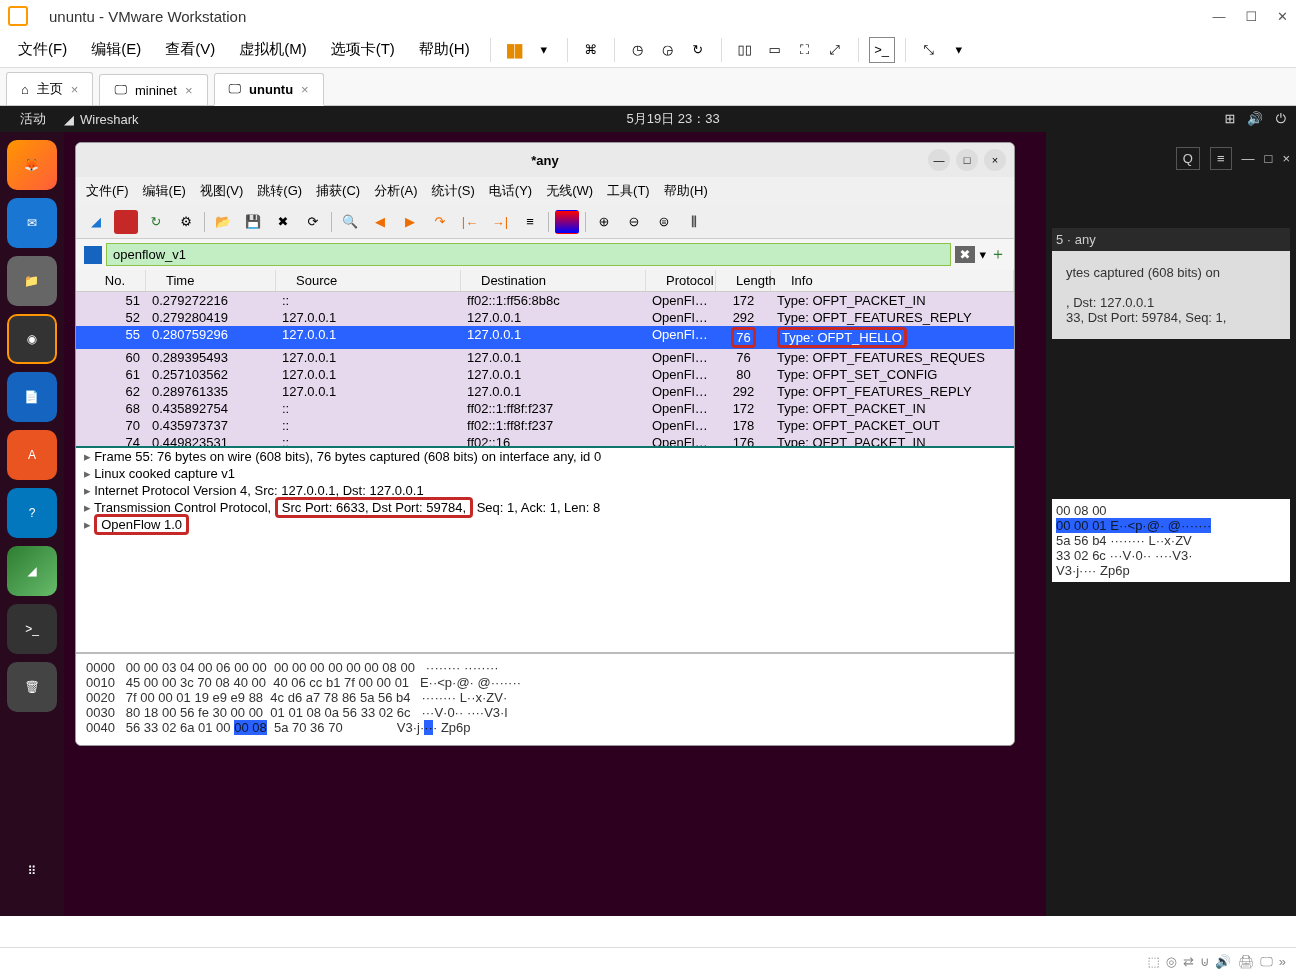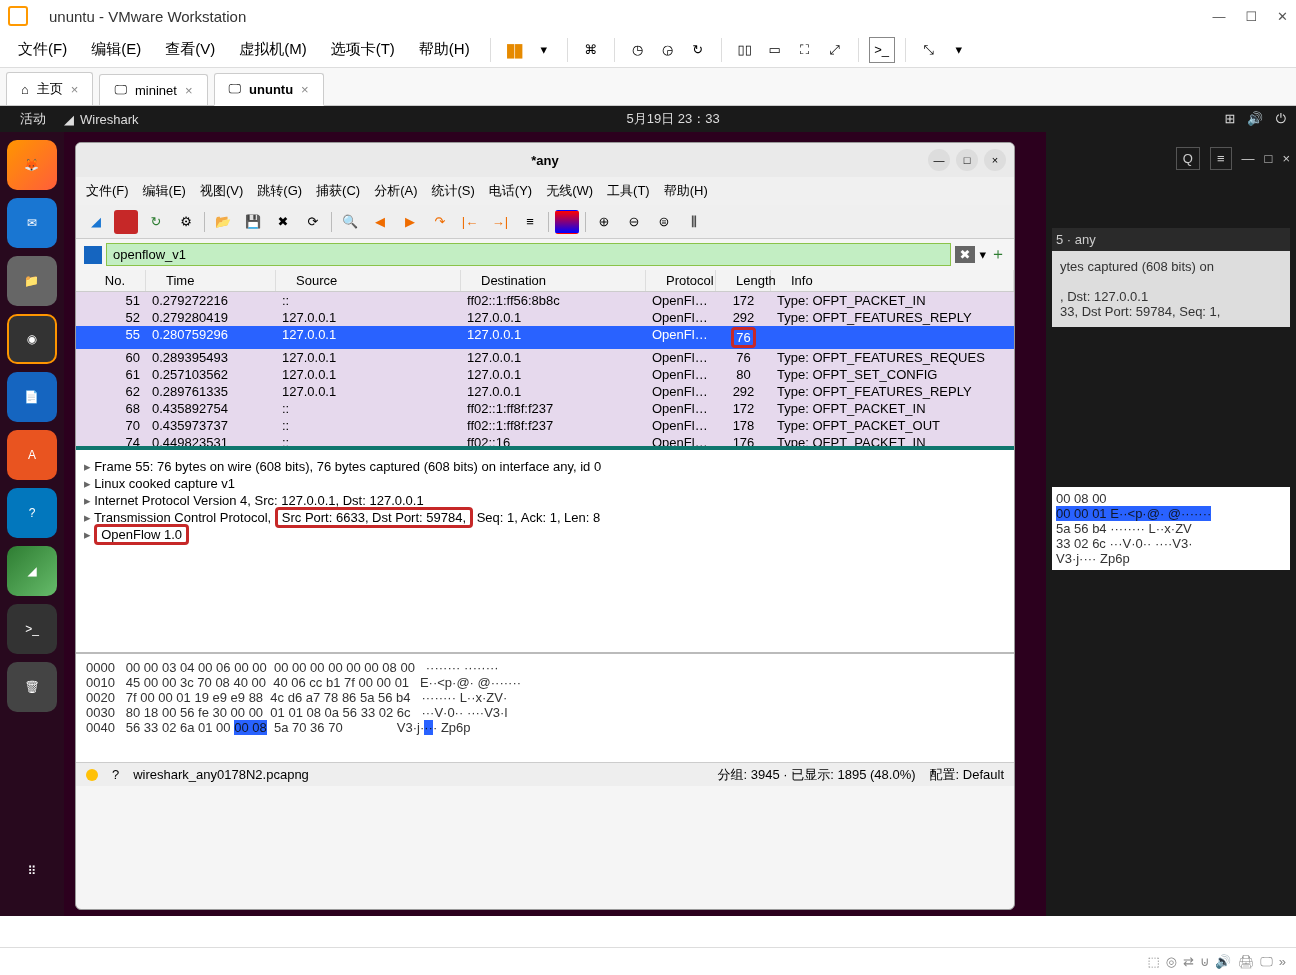--- a/index.html
+++ b/index.html
@@ -45,21 +45,21 @@
 .wshark{background:linear-gradient(135deg,#2e7d32,#66bb6a);}
 .term{background:#333;}
 .trash{background:#444;}
 .grid{margin-top:auto;margin-bottom:20px;}
 
 
 .right-panel{position:absolute;right:0;top:26px;width:250px;height:784px;background:#1a1a1a;color:#ccc;font-family:monospace;font-size:12px;padding:6px;}
 .right-panel .rp-top{height:40px;display:flex;justify-content:flex-end;gap:10px;align-items:center;font-size:16px;}
 
 
-.wireshark{position:absolute;left:75px;top:36px;width:940px;height:768px;background:#f5f5f5;border:1px solid #999;border-radius:6px;overflow:hidden;}
+.wireshark{position:absolute;left:75px;top:36px;width:940px;height:604px;background:#f5f5f5;border:1px solid #999;border-radius:6px;overflow:hidden;}
 .ws-titlebar{height:34px;display:flex;align-items:center;justify-content:center;background:#eaeaea;position:relative;}
 .ws-titlebar .wstitle{font-weight:bold;}
 .ws-winbtns{position:absolute;right:8px;display:flex;gap:6px;}
 .ws-winbtns span{width:22px;height:22px;border-radius:50%;background:#ddd;display:flex;align-items:center;justify-content:center;font-size:11px;}
 
 .ws-menubar{height:28px;display:flex;align-items:center;gap:14px;padding:0 10px;background:#f0f0f0;}
 
 .ws-toolbar{height:34px;display:flex;align-items:center;gap:6px;padding:0 8px;background:#efefef;border-bottom:1px solid #ccc;}
 .ws-toolbar .tb{width:24px;height:24px;display:flex;align-items:center;justify-content:center;border:1px solid transparent;border-radius:3px;}
 .tb.blue{color:#1976d2;}
@@ -81,21 +81,21 @@
 .pkt-row.sel{background:#2962ff;color:#fff;}
 .col-no{width:70px;text-align:right;}
 .col-time{width:130px;}
 .col-src{width:185px;}
 .col-dst{width:185px;}
 .col-proto{width:70px;}
 .col-len{width:55px;text-align:center;}
 .col-info{flex:1;}
 .hl-box{border:3px solid #c62828;border-radius:4px;display:inline-block;padding:0 2px;}
 
-.pkt-details{height:206px;background:#fff;font-family:monospace;font-size:12.5px;padding:8px 8px;border-top:4px solid #0f766e;overflow:auto;}
+.pkt-details{height:206px;background:#fff;font-family:monospace;font-size:12.5px;padding:0 8px;border-top:2px solid #0f766e;overflow:auto;}
 .pkt-details .dline{padding:1px 0;}
 .pkt-details .dline::before{content:"▸ ";color:#666;}
 .red-underline{border:3px solid #c62828;border-radius:4px;padding:0 4px;}
 
 .pkt-hex{height:110px;background:#fff;font-family:monospace;font-size:12.5px;padding:6px 10px;border-top:2px solid #bbb;color:#333;}
 .hex-row{white-space:pre;}
 .hex-sel{background:#2962ff;color:#0f172a;}
 
 .ws-status{height:24px;display:flex;align-items:center;padding:0 10px;background:#eee;border-top:1px solid #ccc;font-size:12px;gap:14px;}
 .ws-status .fname{flex:1;}
@@ -196,21 +196,21 @@
 
   <div class="right-panel">
     <div class="rp-top">
       <span style="border:1px solid #555;padding:3px 6px;">Q</span>
       <span style="border:1px solid #555;padding:3px 6px;">≡</span>
       <span>—</span>
       <span>□</span>
       <span>×</span>
     </div>
     <div style="padding:4px;background:#2a2a2a;margin-top:50px;">5 · any</div>
-    <div style="background:#ddd;color:#333;padding:8px;">
+    <div style="background:#ddd;color:#333;padding:14px;">
       <div>ytes captured (608 bits) on</div><br>
       <div>, Dst: 127.0.0.1</div>
       <div>33, Dst Port: 59784, Seq: 1,</div>
     </div>
     <div style="background:#fff;color:#333;padding:4px;margin-top:160px;">
       <div>00 08 00</div>
       <div><span class="hex-sel">00 00 01   E··&lt;p·@· @·······</span></div>
       <div>5a 56 b4   ········ L··x·ZV</div>
       <div>33 02 6c   ···V·0·· ····V3·</div>
       <div>          V3·j···· Zp6p</div>
@@ -302,20 +302,21 @@
             <div class="col-len">292</div>
             <div class="col-info">Type: OFPT_FEATURES_REPLY</div>
           </div>
           <div class="pkt-row sel">
             <div class="col-no">55</div>
             <div class="col-time">0.280759296</div>
             <div class="col-src">127.0.0.1</div>
             <div class="col-dst">127.0.0.1</div>
             <div class="col-proto">OpenFl…</div>
             <div class="col-len"><span class="hl-box" style="border-color:#c62828;background:rgba(255,0,0,0);">76</span></div>
+            <div class="col-info"><span class="hl-box">Type: OFPT_HELLO</span></div>
           </div>
           <div class="pkt-row">
             <div class="col-no">60</div>
             <div class="col-time">0.289395493</div>
             <div class="col-src">127.0.0.1</div>
             <div class="col-dst">127.0.0.1</div>
             <div class="col-proto">OpenFl…</div>
             <div class="col-len">76</div>
             <div class="col-info">Type: OFPT_FEATURES_REQUES</div>
           </div>

